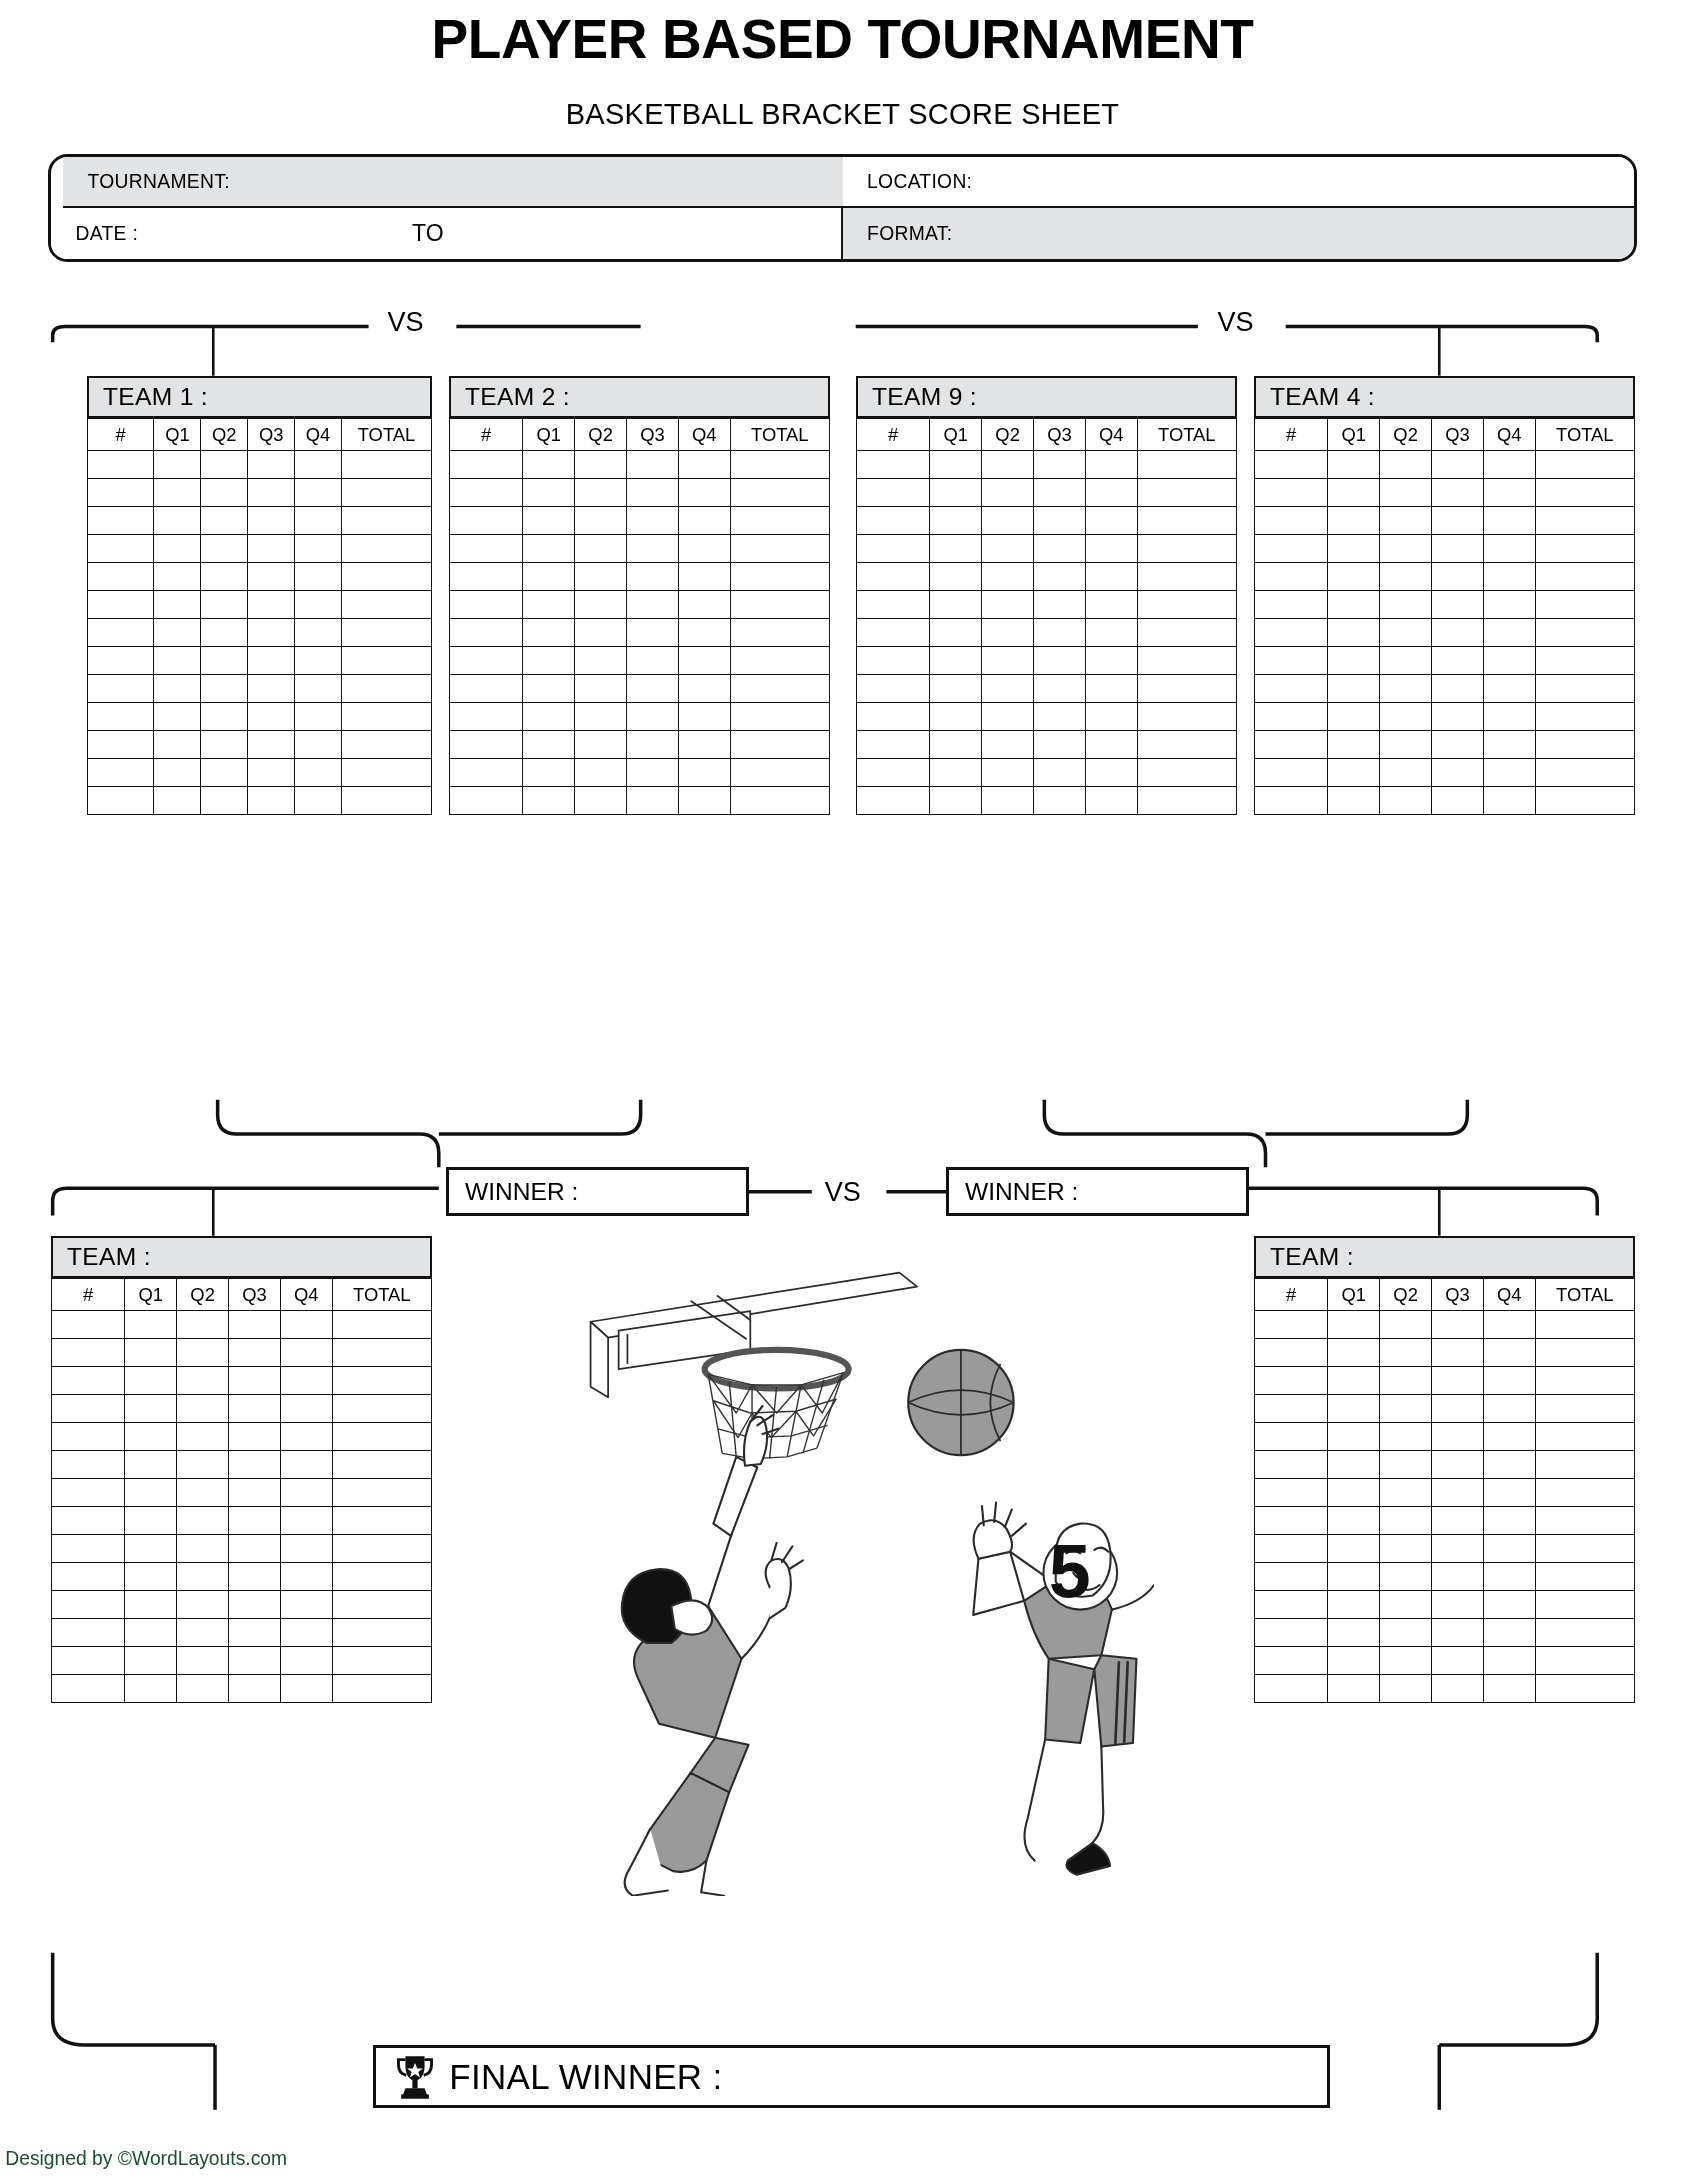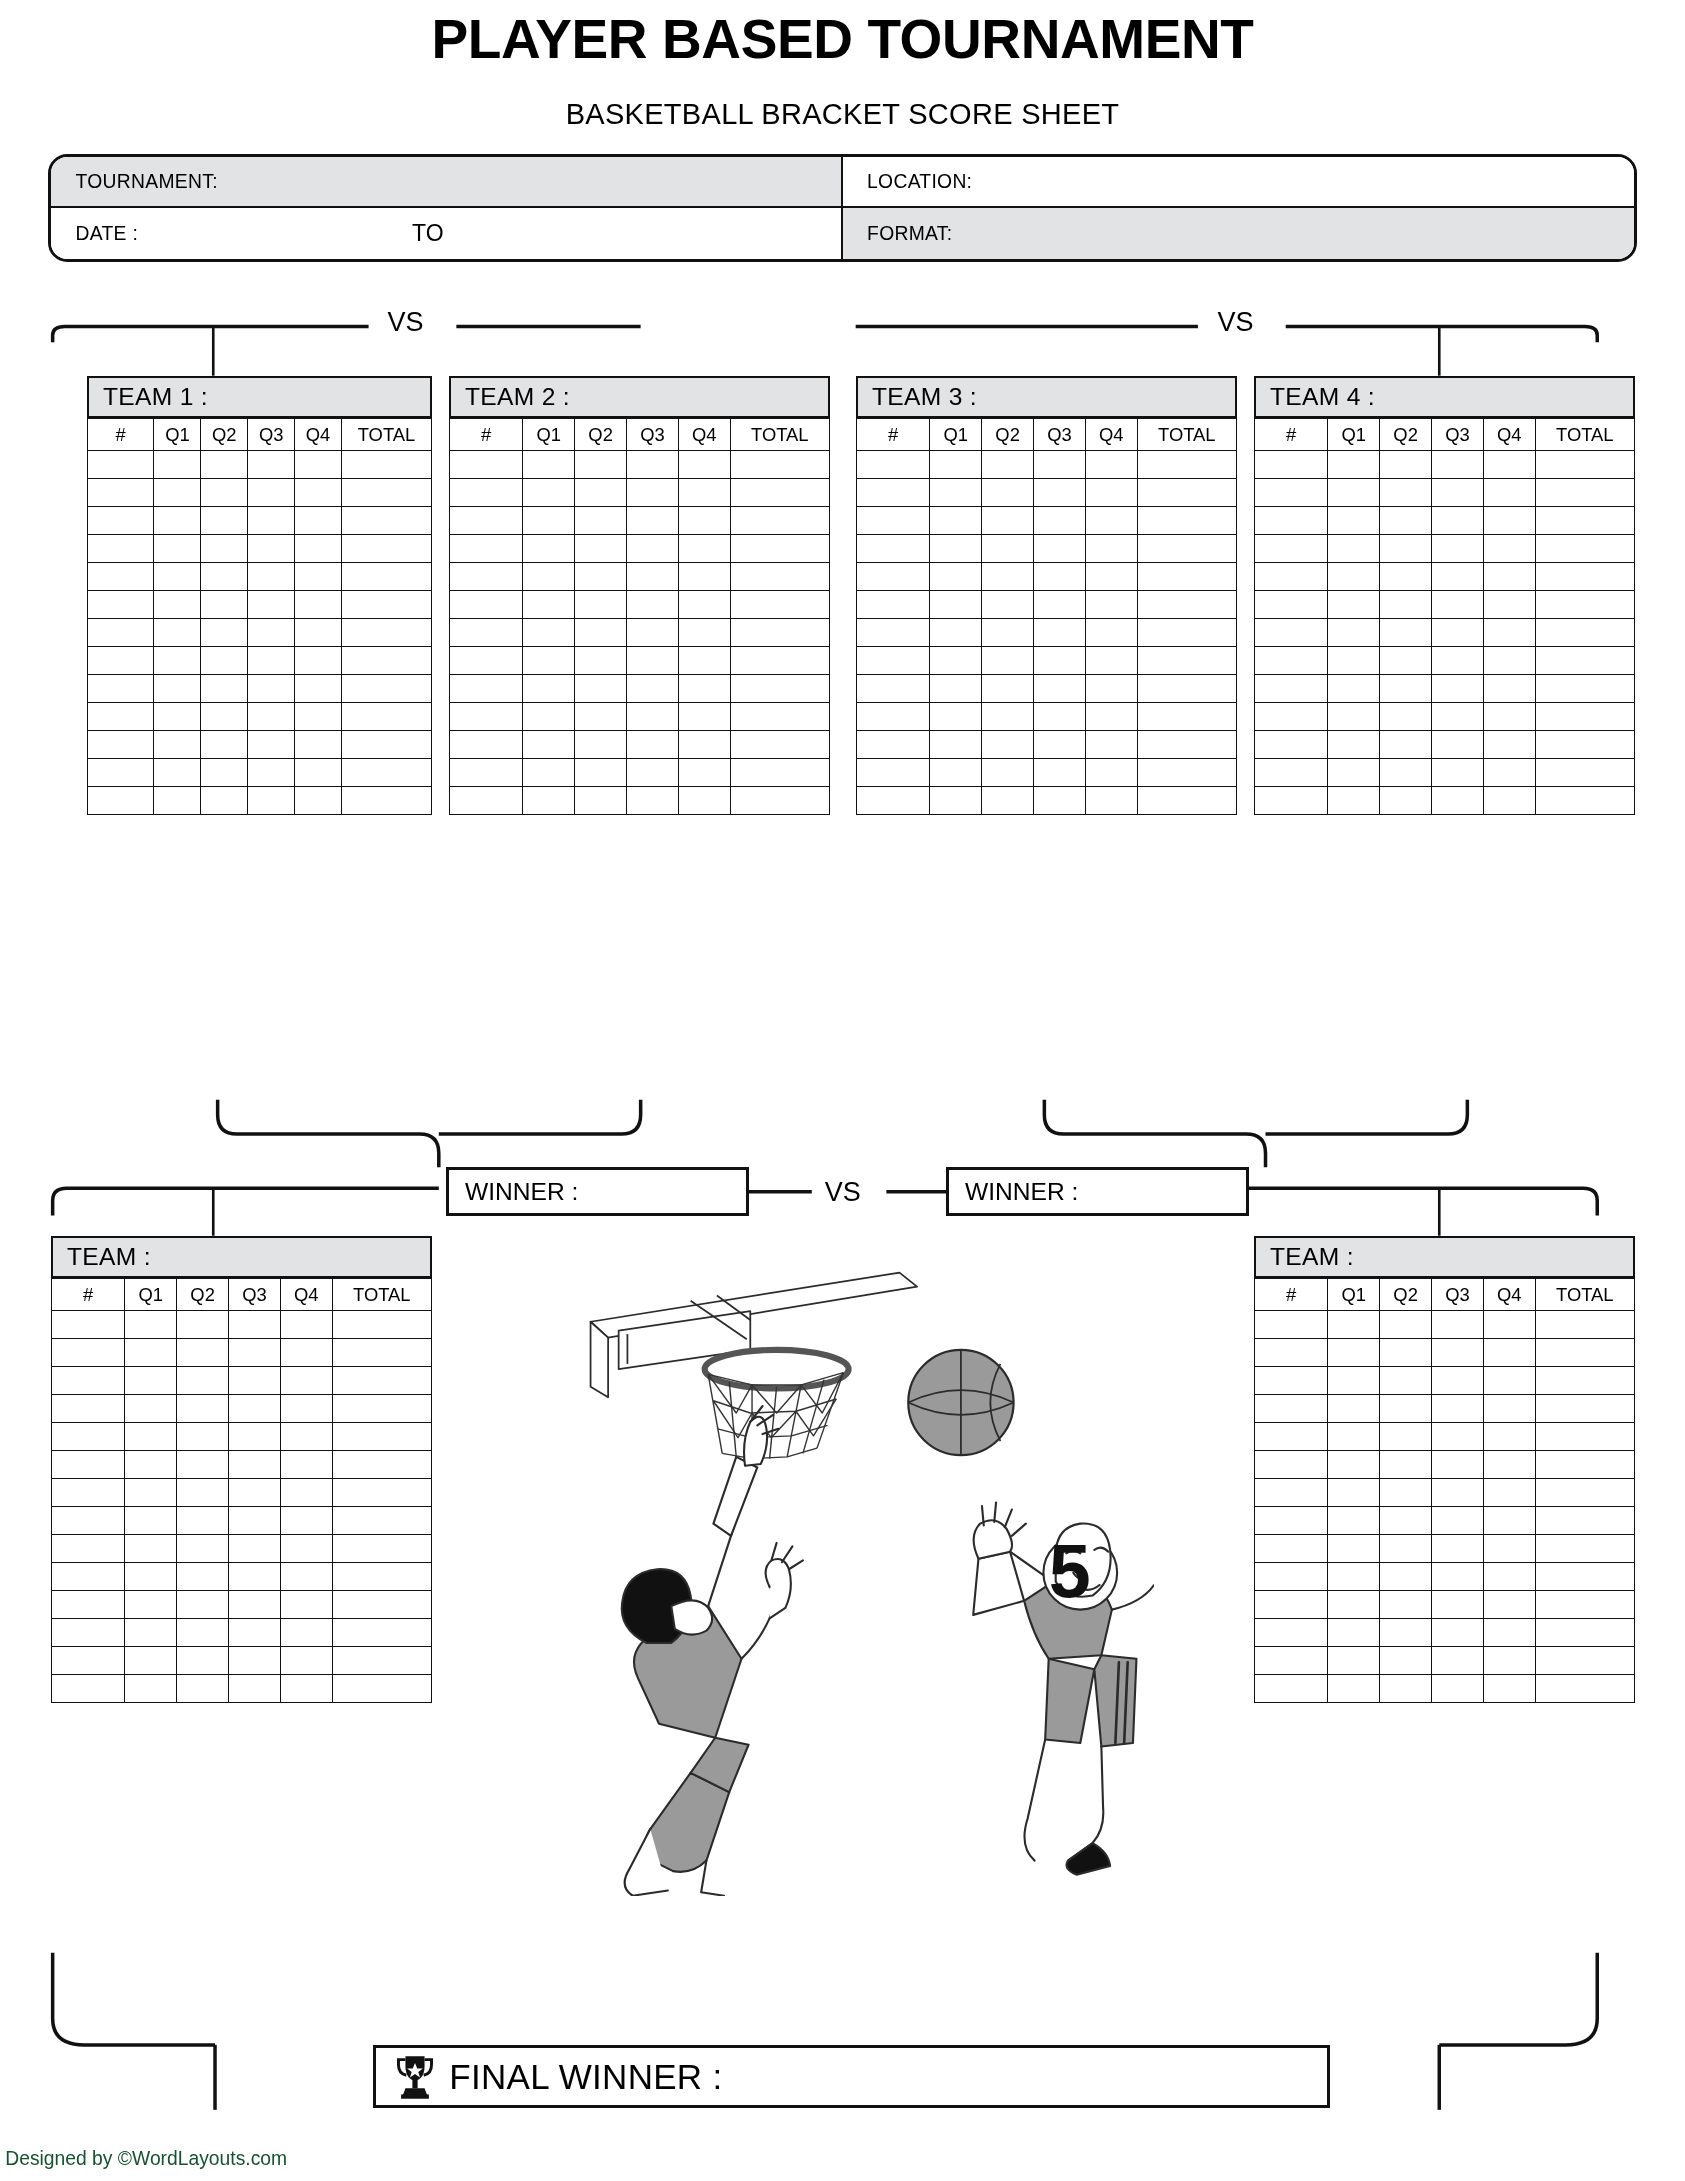--- a/index.html
+++ b/index.html
@@ -22,21 +22,21 @@
 
   
   #infobox{
     position:absolute;left:48px;top:154px;width:1589px;height:108px;
     border:3.5px solid #111;border-radius:19.3px;box-sizing:border-box;overflow:hidden;
   }
   .info-cell{
     position:absolute;box-sizing:border-box;display:flex;align-items:center;
     font-size:19.3px;padding-left:24.6px;letter-spacing:0.3px;
   }
-  #info-tournament{left:0;top:0;width:50%;height:50%;background:#e2e3e5;border-right:2.6px solid #111;border-bottom:2.6px solid #111;}
+  #info-tournament{left:12px;top:0;width:50%;height:50%;background:#e2e3e5;border-right:2.6px solid #111;border-bottom:2.6px solid #111;}
   #info-location{left:50%;top:0;width:50%;height:50%;background:#fff;border-bottom:2.6px solid #111;}
   #info-date{left:0;top:50%;width:50%;height:50%;background:#fff;border-right:2.6px solid #111;text-align:center;}
   #info-format{left:50%;top:50%;width:50%;height:50%;background:#e2e3e5;}
   #info-to{position:absolute;left:361px;top:50%;height:50%;display:flex;align-items:center;font-size:23px;}
 
   
   #bracket{position:absolute;left:0;top:0;width:1685px;height:2181px;pointer-events:none;}
 
   
   .vs-top{
@@ -394,21 +394,21 @@
             <td></td>
             <td></td>
             <td></td>
             <td></td>
           </tr>
         </tbody>
     </table>
   </div>
 
   <div class="team-table" style="left:856px;top:376px;width:381px;">
-    <div class="team-head">TEAM 3 :</div>
+    <div class="team-head">TEAM 9 :</div>
     <table class="scores">
       <colgroup>
           <col class="c-num">
           <col class="c-q">
           <col class="c-q">
           <col class="c-q">
           <col class="c-q">
           <col class="c-total">
         </colgroup>
       <tbody>

